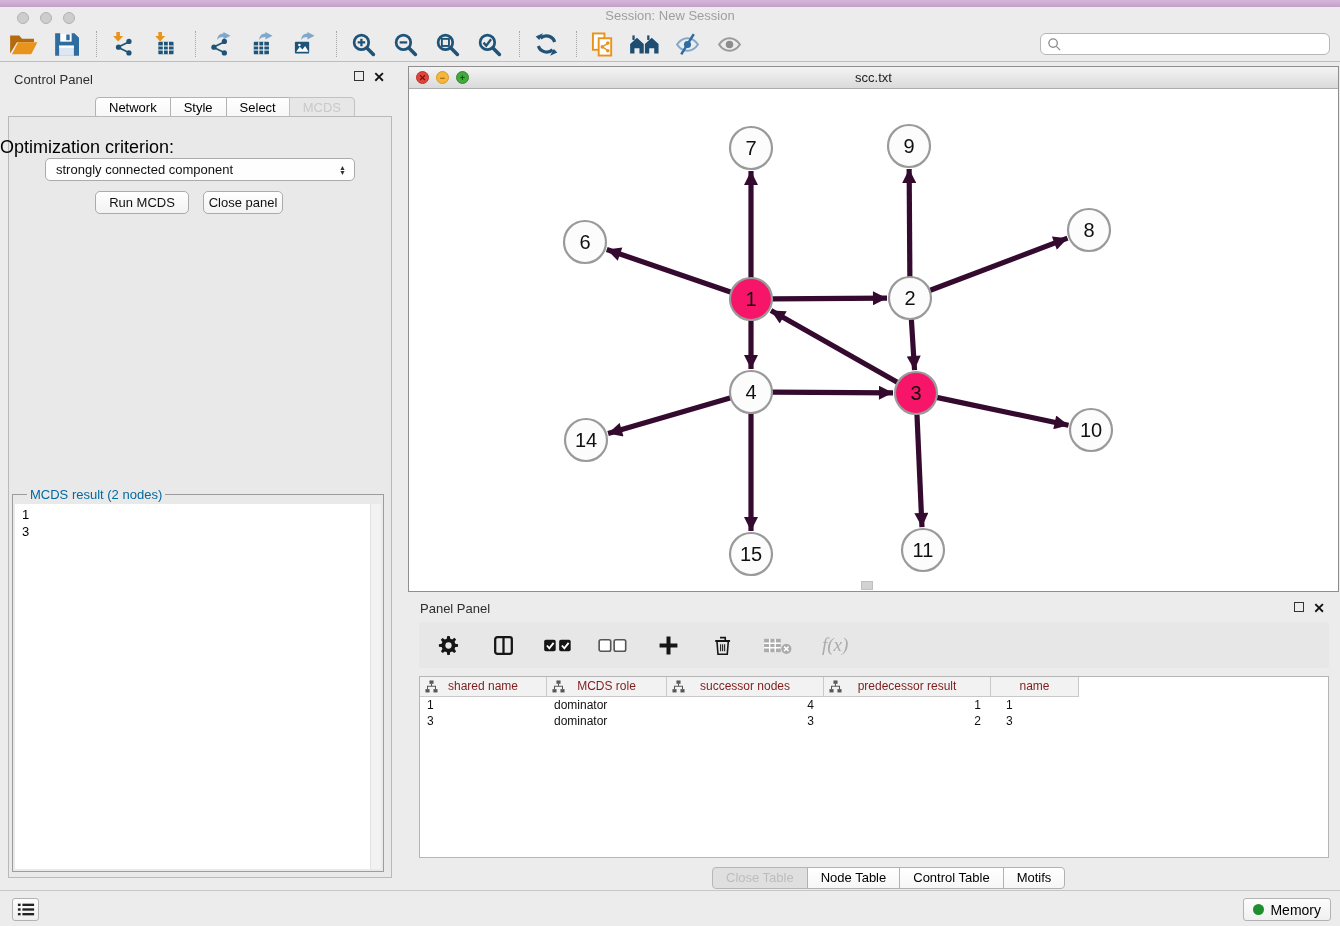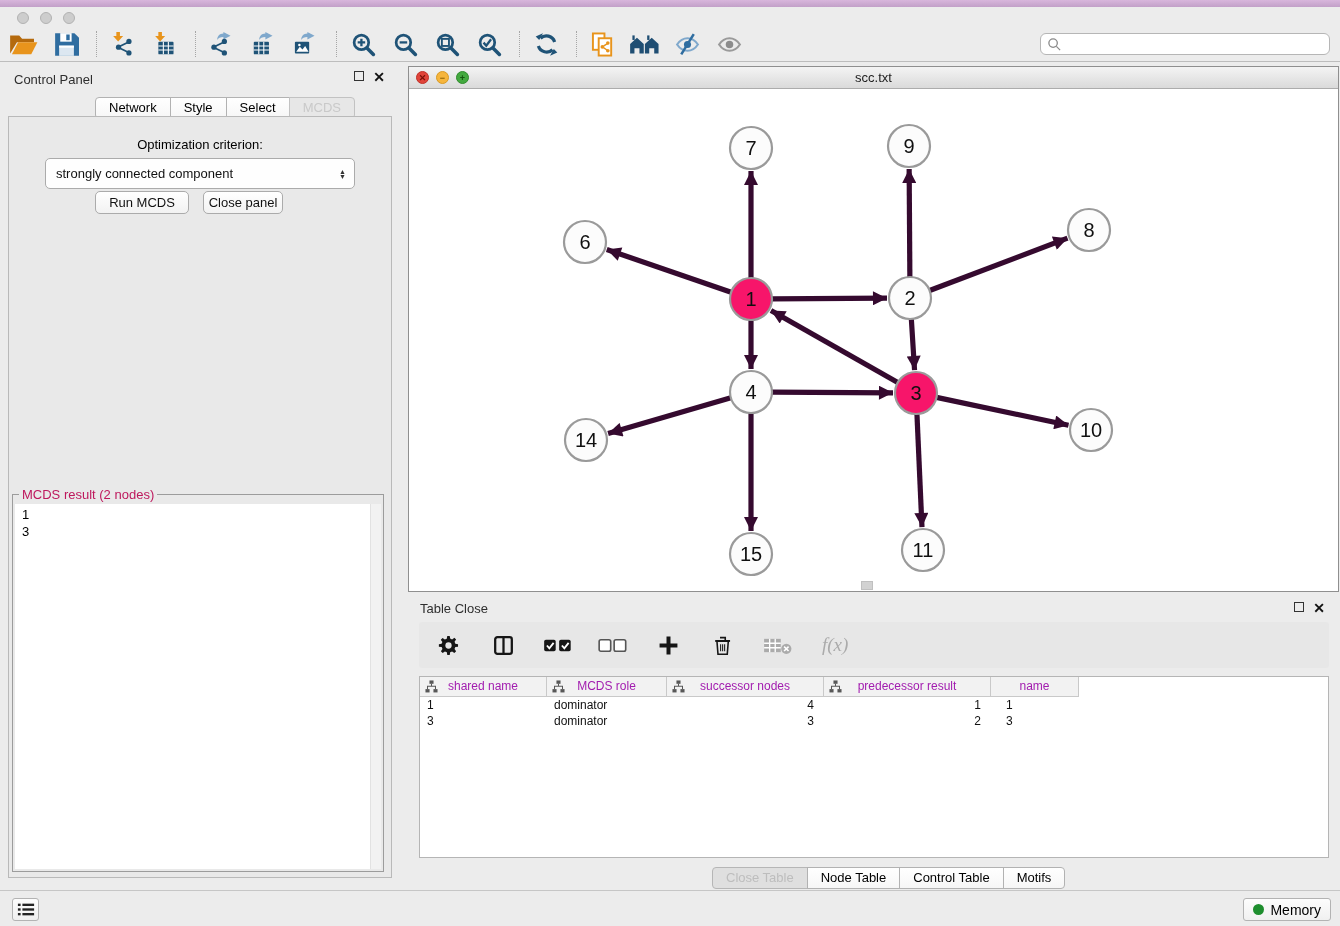--- a/index.html
+++ b/index.html
@@ -32,30 +32,30 @@
   .win-ico{top:9px;cursor:default}
   .win-max{width:10px;height:10px;border:1.5px solid #333;box-sizing:border-box}
   .win-close{font-size:14px;font-weight:bold;color:#111;line-height:12px}
   .cp-tabs{left:79px;top:35px;display:flex}
   .tab{height:20px;line-height:20px;padding:0 13px;background:linear-gradient(#FFFFFF,#F6F6F6);
      border:1px solid #B2B2B2;margin-left:-1px;font-size:13px;color:#000;white-space:nowrap}
   .tab:first-child{border-radius:4px 0 0 4px;margin-left:16px}
   .tab:last-child{border-radius:0 4px 4px 0}
   .tab.selected{background:#E7E7E7;color:#C9C9C9;border-color:#C2C2C2}
   .cp-box{left:8px;top:54px;width:384px;height:762px;border:1px solid #B9B9B9;background:#E9E9E9;box-sizing:border-box}
-  .opt-label{left:0;top:75px;width:400px;text-align:center;font-size:13px;color:#000}
-  .dropdown{left:45px;top:96px;width:310px;height:31px;background:#FEFEFE;border:1px solid #ABABAB;
+  .opt-label{left:0;top:75px;width:400px;text-align:left;font-size:18px;color:#000}
+  .dropdown{left:45px;top:96px;width:310px;height:23px;background:#FEFEFE;border:1px solid #ABABAB;
      border-radius:5px;box-sizing:border-box;display:flex;align-items:center;padding:0 8px 0 10px}
   .dropdown .dd-text{flex:1;font-size:13px}
   .dd-arrows{display:flex;flex-direction:column;align-items:center;line-height:5px}
   .dd-arrows span{font-size:7px;color:#333}
   .btn{height:23px;background:linear-gradient(#FFFFFF,#F2F2F2);border:1px solid #ABABAB;border-radius:5px;
      box-sizing:border-box;text-align:center;line-height:21px;font-size:13px}
   .result-group{left:12px;top:432px;width:372px;height:378px;border:1px solid #9C9C9C;box-sizing:border-box;background:#E9E9E9}
-  .result-label{position:absolute;top:-8px;left:6px;background:#E9E9E9;padding:0 3px;font-size:13px;color:#be185d}
+  .result-label{position:absolute;top:-8px;left:14px;background:#E9E9E9;padding:0 3px;font-size:13px;color:#0369a1}
   .result-white{position:absolute;left:2px;top:9px;right:12px;bottom:2px;background:#fff}
   .result-scroll{position:absolute;top:9px;right:2px;bottom:2px;width:10px;background:#F2F2F2;border-left:1px solid #E2E2E2}
   .result-line{padding:0 0 0 7px;font-size:13px;line-height:16.5px;color:#000}
   .result-white .result-line:first-child{padding-top:3px}
 
   
   .netwin{left:408px;top:66px;width:931px;height:526px;border:1px solid #8F8F8F;background:#fff;box-sizing:border-box}
   .net-title{height:21px;background:linear-gradient(#F4F4F4,#DADADA);border-bottom:1px solid #ACACAC;
      text-align:center;line-height:21px;font-size:13px;color:#1c1c1c;position:relative}
   .light{position:absolute;top:4px;width:13px;height:13px;border-radius:50%;box-sizing:border-box;
@@ -66,21 +66,21 @@
   .tp{left:408px;top:595px;width:932px;height:295px}
   .tp-title{left:12px;top:6px;font-size:13px;color:#2E2E2E}
   .tp-toolbar{left:11px;top:27px;width:910px;height:46px;background:#E7E7E7;border-radius:3px;
      display:flex;align-items:center;padding-left:14px;box-sizing:border-box}
   .tp-btn{width:30px;height:30px;display:flex;align-items:center;justify-content:center;margin-right:25px}
   .tp-btn svg{height:21px;width:auto}
   .tp-btn.fx{font-family:"Liberation Serif",serif;font-style:italic;font-size:19px;color:#ABABAB;width:auto;padding:0 4px}
   .tablebox{left:11px;top:81px;width:910px;height:182px;background:#fff;border:1px solid #B5B5B5;box-sizing:border-box}
   .thead{display:flex;height:20px}
   .th{position:relative;background:#F2F2F2;border-right:1px solid #C9C9C9;border-bottom:1px solid #C9C9C9;
-     box-sizing:border-box;font-size:12px;text-align:center;line-height:19px;color:#a21caf}
+     box-sizing:border-box;font-size:12px;text-align:center;line-height:19px;color:#7f1d1d}
   .th .hicon{position:absolute;left:5px;top:3px}
   .trow{display:flex;height:16px}
   .td{box-sizing:border-box;font-size:12px;line-height:16px;white-space:nowrap;overflow:hidden}
   .tp-tabs{left:288px;top:272px;display:flex}
   .tab.sel-gray{background:#DFDFDF;color:#BDBDBD;border-color:#B6B6B6}
 
   
   .statusbar{left:0;top:890px;width:1340px;height:36px;border-top:1px solid #C6C6C6;background:#ECECEC}
   .sb-btn{position:absolute;left:12px;top:7px;width:27px;height:23px;background:linear-gradient(#FDFDFD,#EFEFEF);
      border:1px solid #B3B3B3;border-radius:3px;display:flex;align-items:center;justify-content:center;box-sizing:border-box}
@@ -90,20 +90,21 @@
   .mem-label{font-size:14px;color:#000}
 </style>
 </head>
 <body>
 
 <div class="abs titlebar">
   <div class="abs title-accent"></div>
   <div class="abs traffic" style="left:17px"></div>
   <div class="abs traffic" style="left:40px"></div>
   <div class="abs traffic" style="left:63px"></div>
+  <div class="abs title-text">Session: New Session</div>
 </div>
 
 <div class="abs toolbar" id="main-toolbar">
     <div class="tb-btn">
       <svg viewBox="0 0 26 22">
         <path fill="#B56A0D" d="M1 19V3h8l2.5 3H22v3H7L1 19z"></path>
         <path fill="#E8941C" d="M2.6 19.5 8 9h17l-5.4 10.5z"></path>
       </svg>
     </div>
     <div class="tb-btn">
@@ -355,21 +356,21 @@
       </g>
       <g>
         <circle cx="514" cy="461" r="21" fill="#FCFCFC" stroke="#9A9A9A" stroke-width="2.2"></circle>
         <text x="514" y="468" text-anchor="middle" font-size="20" fill="#101010" font-family="&quot;Liberation Sans&quot;,sans-serif">11</text>
       </g>
     </svg>
   <div class="grip"></div>
 </div>
 
 <div class="abs tp">
-  <div class="abs tp-title">Table Close</div>
+  <div class="abs tp-title">Panel Panel</div>
   <div class="abs win-ico win-max" style="right:36px;top:7px"></div>
   <div class="abs win-ico win-close" style="right:15px;top:7px">✕</div>
   <div class="abs tp-toolbar" id="tp-toolbar">
       <div class="tp-btn">
         <svg viewBox="0 0 24 24">
           <path fill="#161616" d="M10.6 1h2.8l.5 3.1 2.2.9 2.6-1.8 2 2-1.8 2.6.9 2.2 3.1.5v2.8l-3.1.5-.9 2.2 1.8 2.6-2 2-2.6-1.8-2.2.9-.5 3.1h-2.8l-.5-3.1-2.2-.9-2.6 1.8-2-2 1.8-2.6-.9-2.2L1 13.4v-2.8l3.1-.5.9-2.2L3.2 5.3l2-2 2.6 1.8 2.2-.9z"></path>
           <circle cx="12" cy="12" r="3.6" fill="#E7E7E7"></circle>
         </svg>
       </div>
       <div class="tp-btn">

